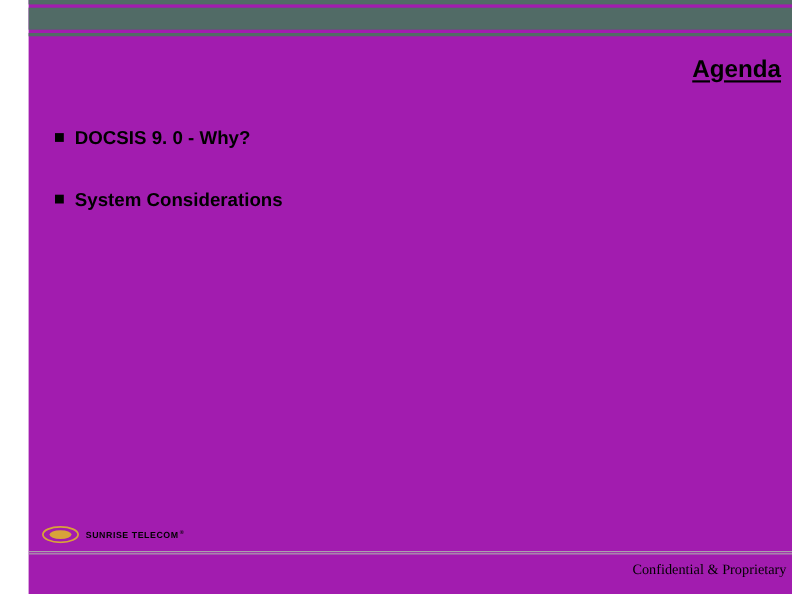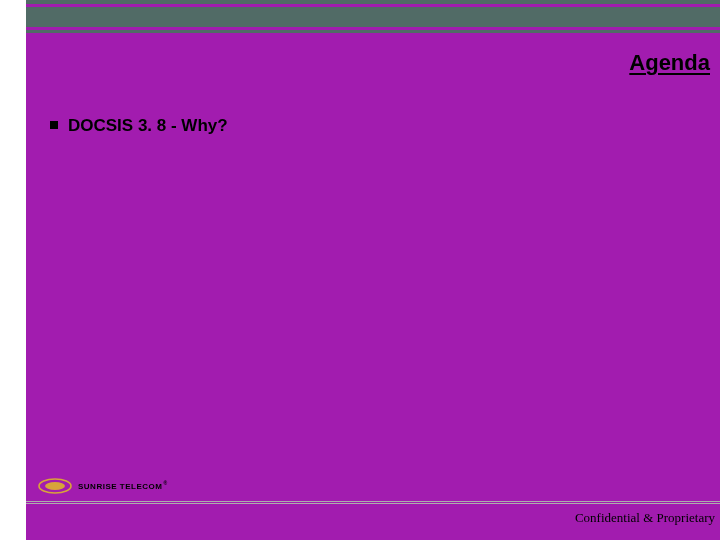--- a/index.html
+++ b/index.html
@@ -66,21 +66,22 @@
 
 <div class="slide">
 
   <div class="topbar-1"></div>
   <div class="topbar-2"></div>
   <div class="topbar-3"></div>
 
   <h1 class="title">Agenda</h1>
 
   <ul class="bullets">
-    <li><span>DOCSIS 3. 8 - Why?</span></li>
+    <li><span>DOCSIS 9. 0 - Why?</span></li>
+    <li><span>System Considerations</span></li>
   </ul>
 
   <div class="logo">
     <span class="logo-mark">
       <svg viewBox="0 0 34 16">
         <ellipse cx="17" cy="8" rx="16" ry="7" fill="none" stroke="#d8a33a" stroke-width="1.6"></ellipse>
         <ellipse cx="17" cy="8" rx="10" ry="4" fill="#d8a33a"></ellipse>
       </svg>
     </span>
     <span class="logo-text">

